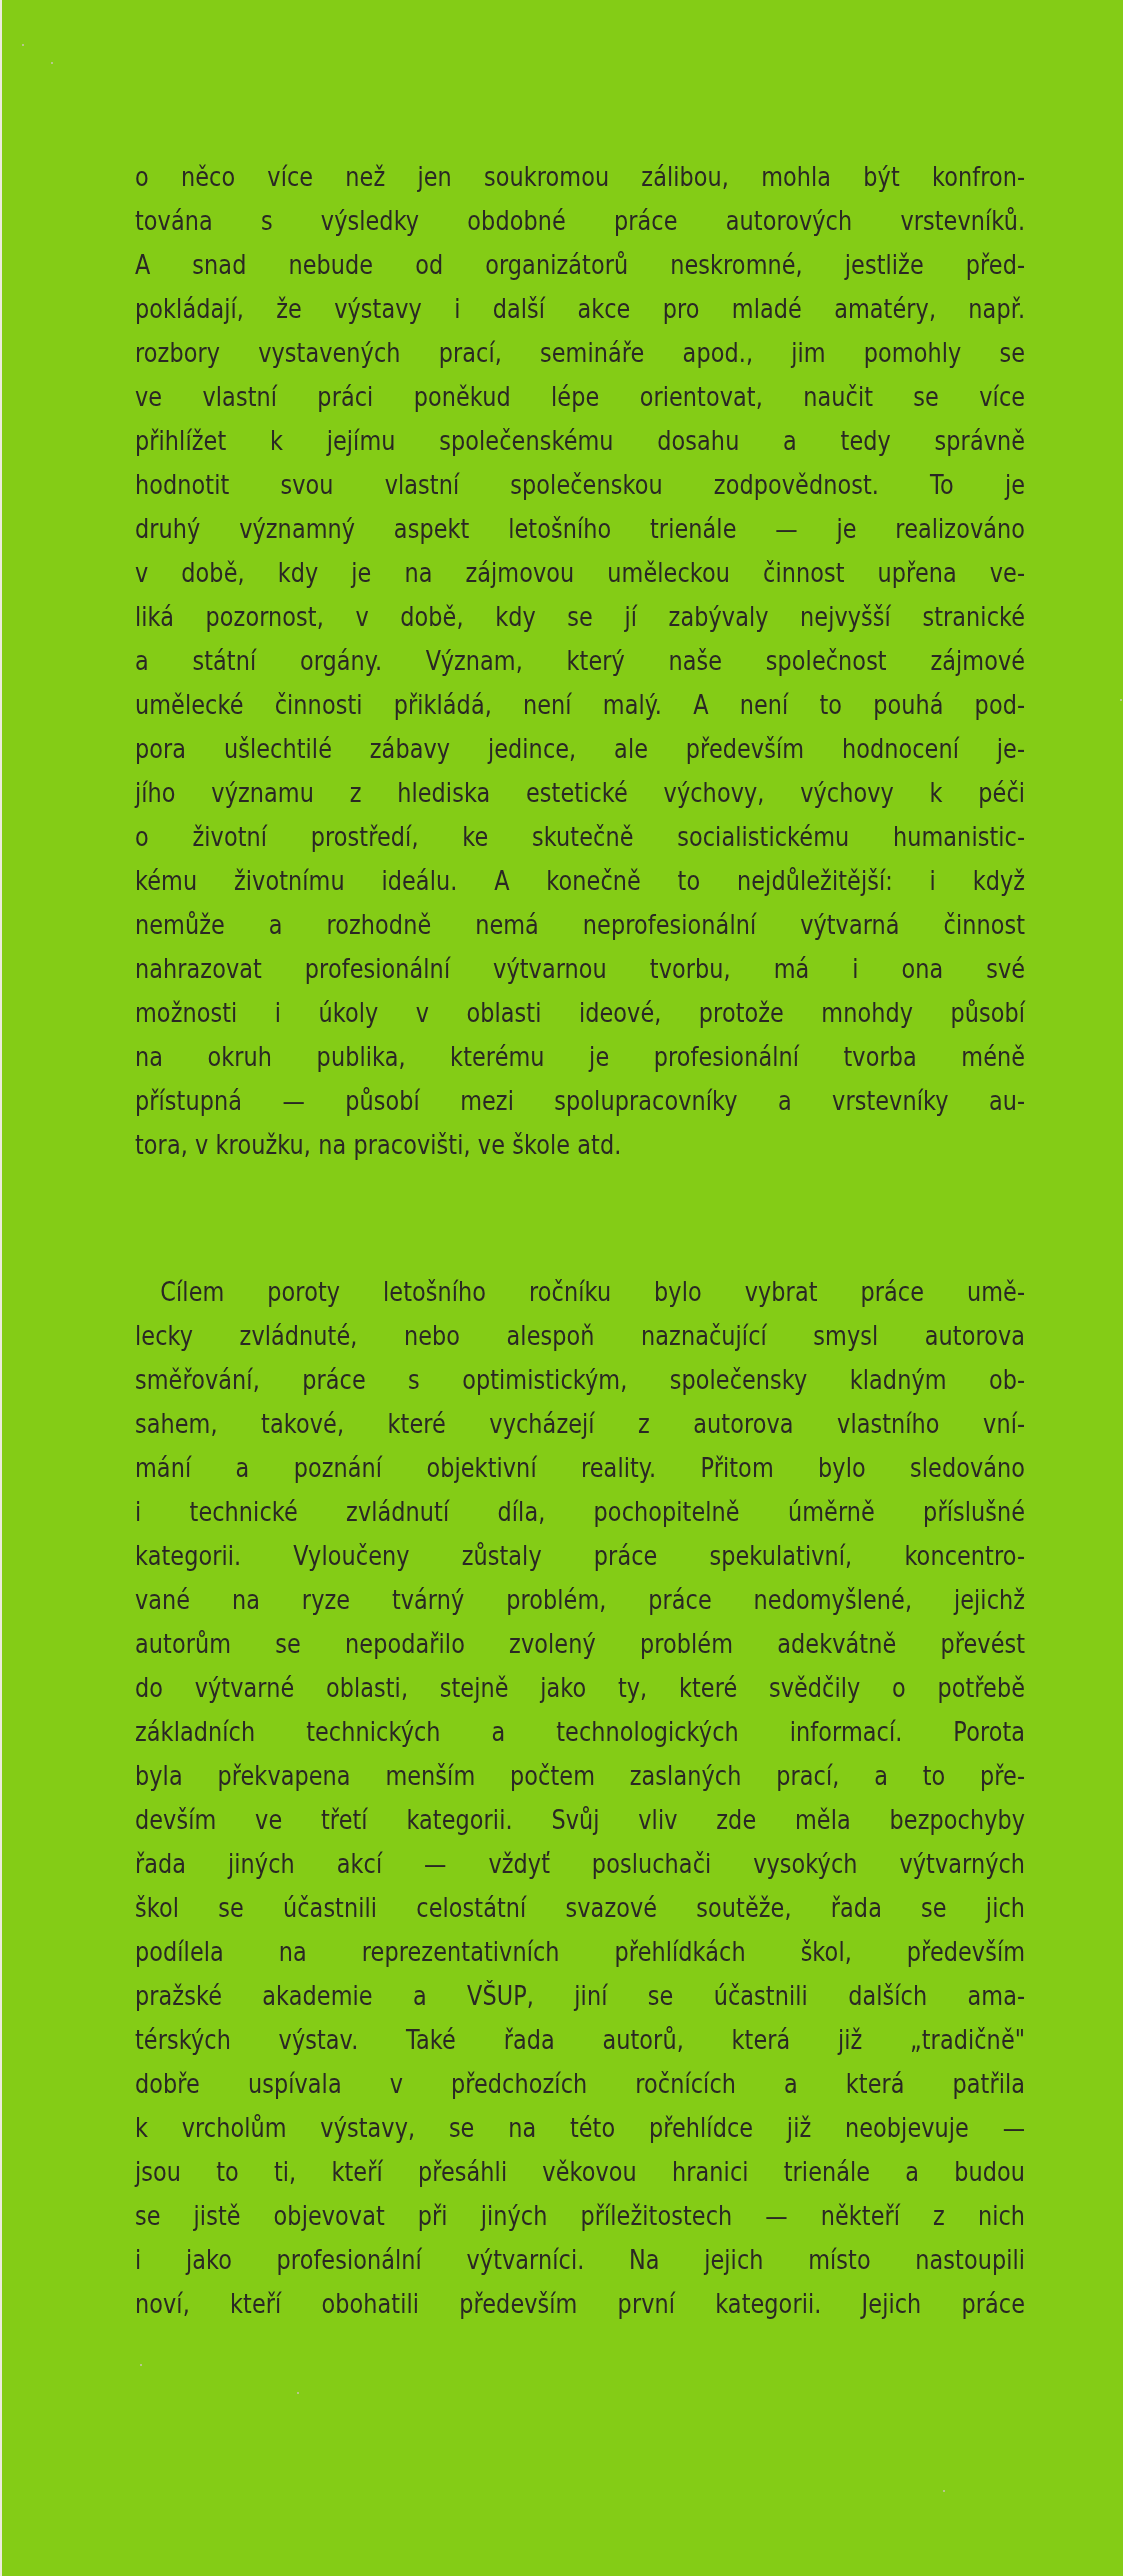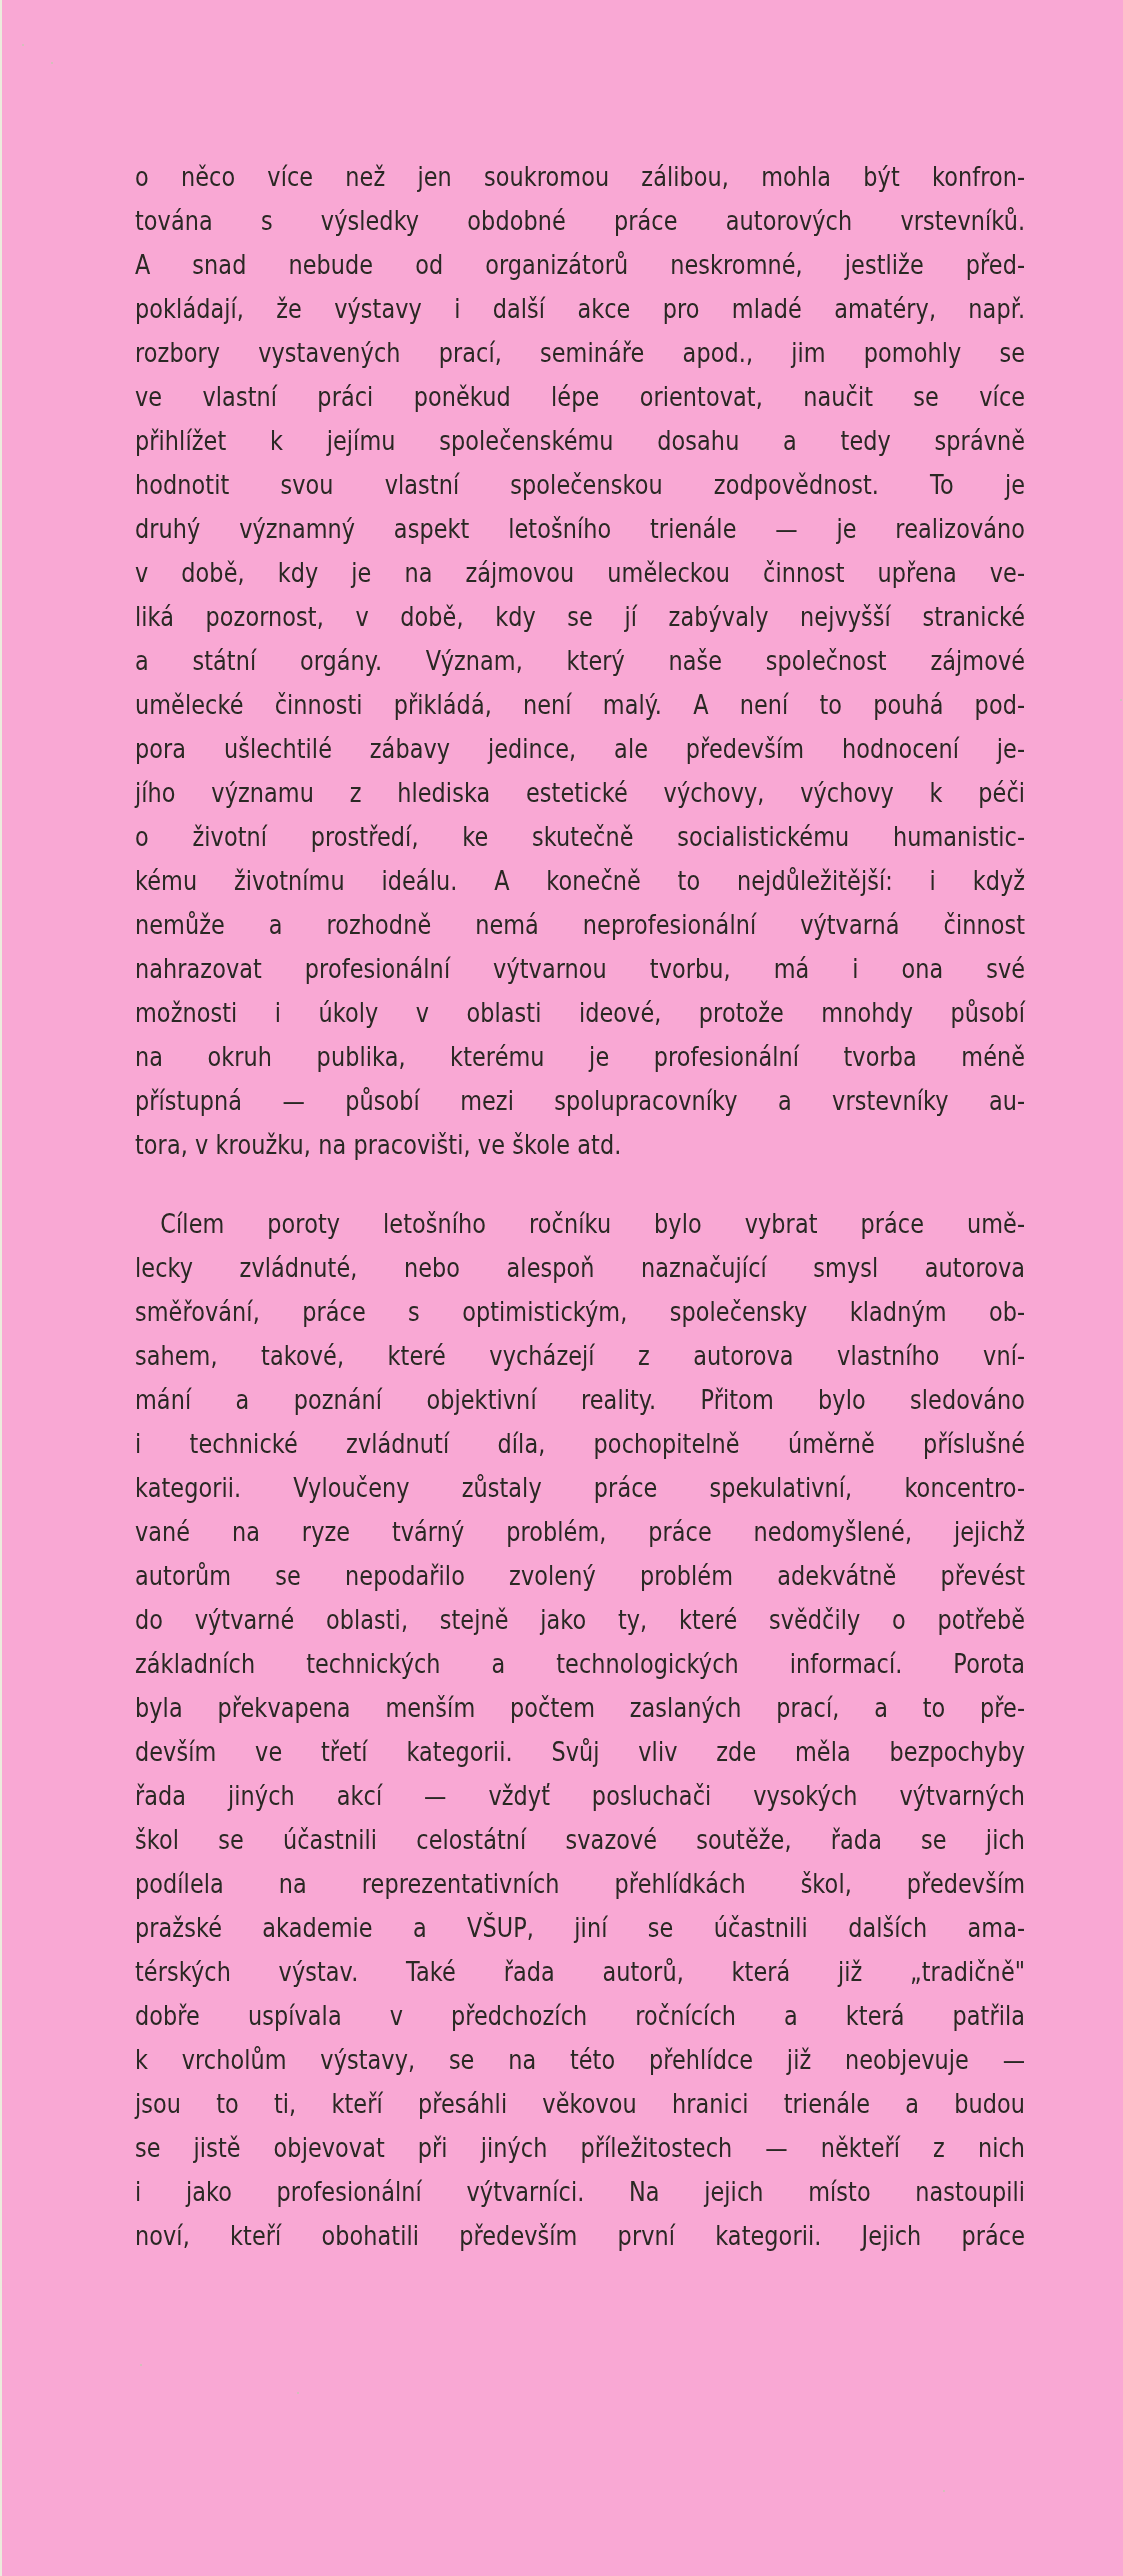--- a/index.html
+++ b/index.html
@@ -10,21 +10,21 @@
   body {
     width: 1124px;
     height: 2576px;
     position: relative;
     overflow: hidden;
   }
   .page {
     position: absolute;
     left: 0; top: 0;
     width: 1124px; height: 2576px;
-    background: #f9a8d4;
+    background: #84cc16;
     border-left: 2.1px solid #ecebdd;
     box-sizing: border-box;
   }
   .column {
     position: absolute;
     left: 133px;
     width: 891px;
     font-family: "DejaVu Sans", sans-serif;
     font-size: 26px;
     color: #2a2824;
@@ -42,21 +42,21 @@
     width: 1035px;
   }
   .line.last {
     text-align-last: left;
   }
   .line.indent {
     padding-left: 29.5px;
     box-sizing: border-box;
   }
   #para-1 { top: 155px; }
-  #para-2 { top: 1202px; }
+  #para-2 { top: 1270px; }
   .speck {
     position: absolute;
     width: 2.1px; height: 2.1px;
     border-radius: 50%;
     background: #c9c6b4;
   }
 </style>
 </head>
 <body>
 

